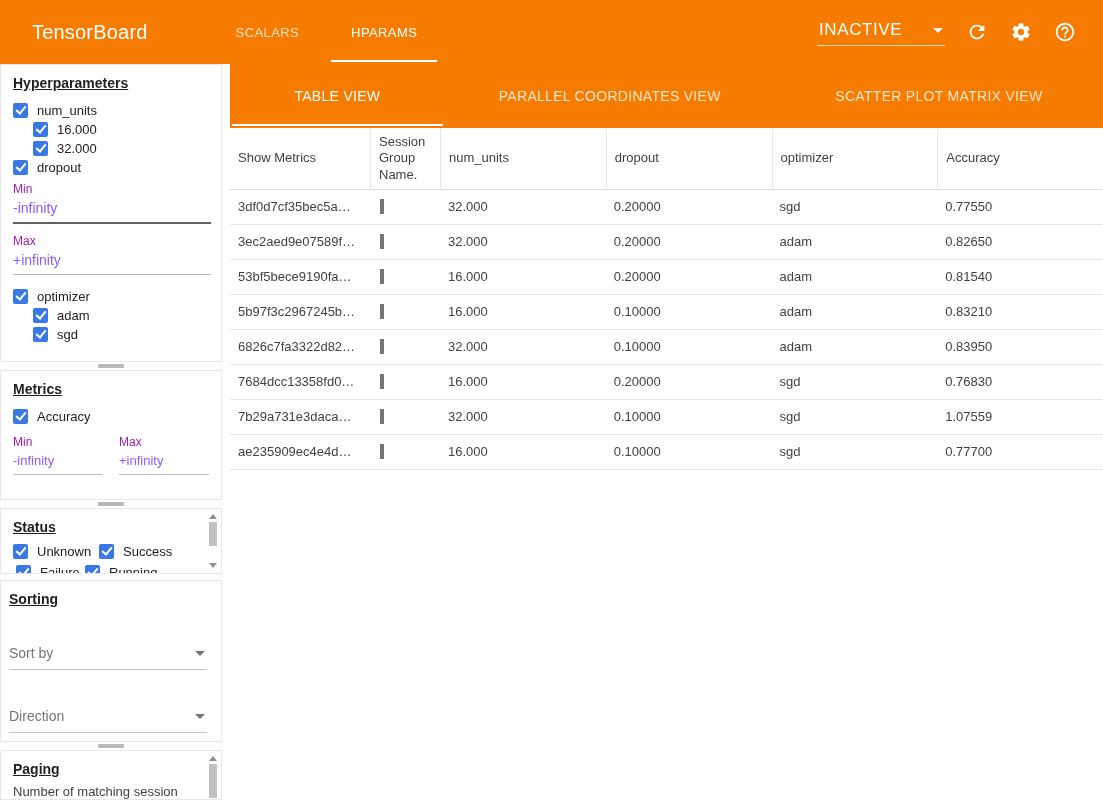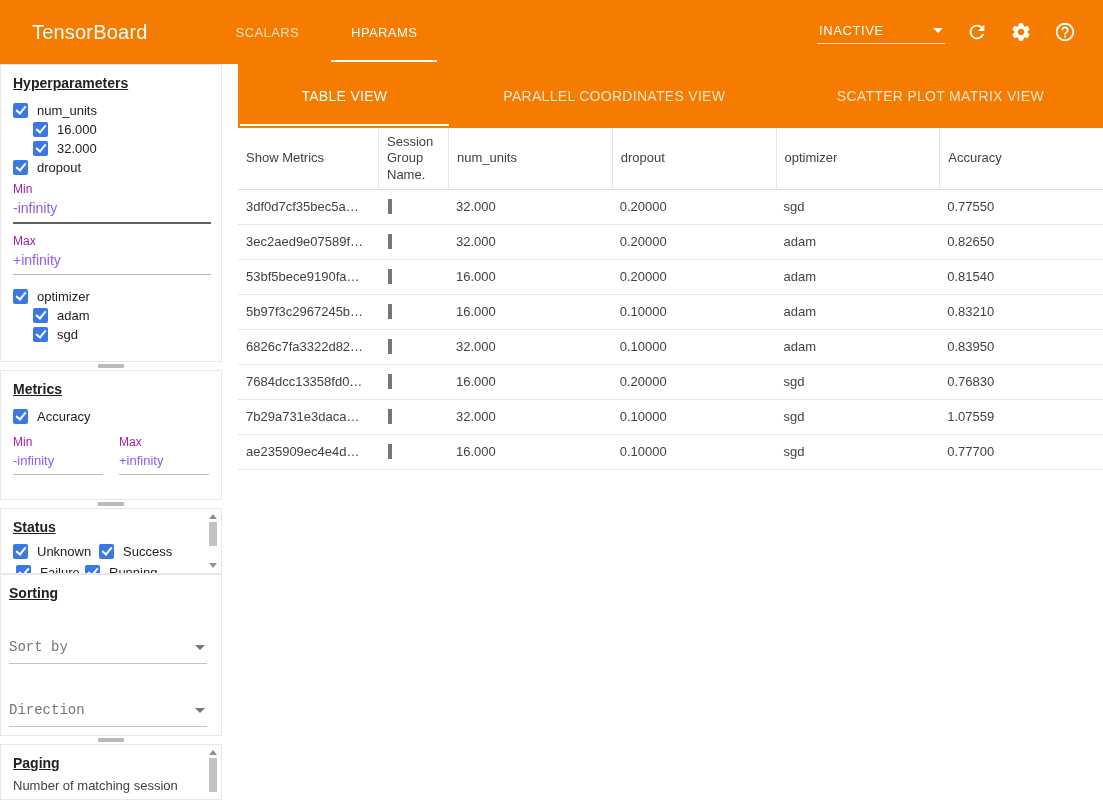--- a/index.html
+++ b/index.html
@@ -30,31 +30,31 @@
     font-size:13px;letter-spacing:.4px;color:rgba(255,255,255,.75);cursor:pointer;
   }
   .top-tab.active{color:#fff;}
   .top-tab.active::after{
     content:"";position:absolute;left:6px;right:6px;bottom:2px;height:2px;background:#fff;
   }
   .top-right{margin-left:auto;display:flex;align-items:center;gap:20px;padding-right:26px;}
   .status-select{
     width:128px;display:flex;align-items:center;justify-content:space-between;
     border-bottom:1px solid rgba(255,255,255,.75);
-    padding:2px 2px 5px 2px;font-size:13px;letter-spacing:.6px;cursor:pointer;
+    padding:2px 2px 5px 2px;font-size:17px;letter-spacing:.6px;cursor:pointer;
   }
   .caret-w{
     width:0;height:0;border-left:5px solid transparent;border-right:5px solid transparent;
     border-top:5px solid rgba(255,255,255,.95);
   }
   .tb-icon{width:24px;height:24px;display:flex;align-items:center;justify-content:center;cursor:pointer;}
   .tb-icon svg{width:22px;height:22px;fill:#fff;}
 
   
-  .content{flex:1;display:flex;min-height:0;gap:8px;}
+  .content{flex:1;display:flex;min-height:0;}
 
   
   .sidebar{
     width:222px;flex:none;display:flex;flex-direction:column;
     background:#fff;font-size:13px;overflow:hidden;
   }
   .section{
     border:1px solid #e7e7e7;background:#fff;position:relative;
     padding:8px 12px;overflow:hidden;flex:none;
   }
@@ -92,21 +92,21 @@
   .minmax .field-label{margin-top:0;}
   .minmax .field-input{width:90px;font-size:13px;border-bottom:1px solid #bdbdbd;}
 
   .status-grid{
     display:grid;grid-template-columns:86px 1fr;row-gap:2px;padding-right:16px;
   }
 
   .select{
     width:198px;display:flex;align-items:center;justify-content:space-between;
     border-bottom:1px solid #c4c4c4;color:#757575;font-size:14px;
-    padding:2px 2px 8px 0;cursor:pointer;font-family:Liberation Mono, monospace;
+    padding:2px 2px 8px 0;cursor:pointer;
   }
   .caret-g{
     width:0;height:0;border-left:5px solid transparent;border-right:5px solid transparent;
     border-top:5px solid #757575;
   }
 
   .vscroll{
     position:absolute;top:5px;right:3px;bottom:5px;width:10px;
     display:flex;flex-direction:column;align-items:center;
   }
@@ -267,21 +267,21 @@
             <span class="cb-label">Running</span>
           </div>
         </div>
         <div class="vscroll">
           <div class="sb-arrow up"></div>
           <div class="sb-thumb" style="height:24px;"></div>
           <div class="sb-arrow down"></div>
         </div>
       </section>
 
-      <section class="section" style="height:162px;padding-left:8px;">
+      <section class="section" style="height:162px;margin-top:6px;padding-left:8px;">
         <h3>Sorting</h3>
         <div class="select" style="margin-top:36px;">
           <span>Sort by</span>
           <span class="caret-g"></span>
         </div>
         <div class="select" style="margin-top:36px;">
           <span>Direction</span>
           <span class="caret-g"></span>
         </div>
       </section>

